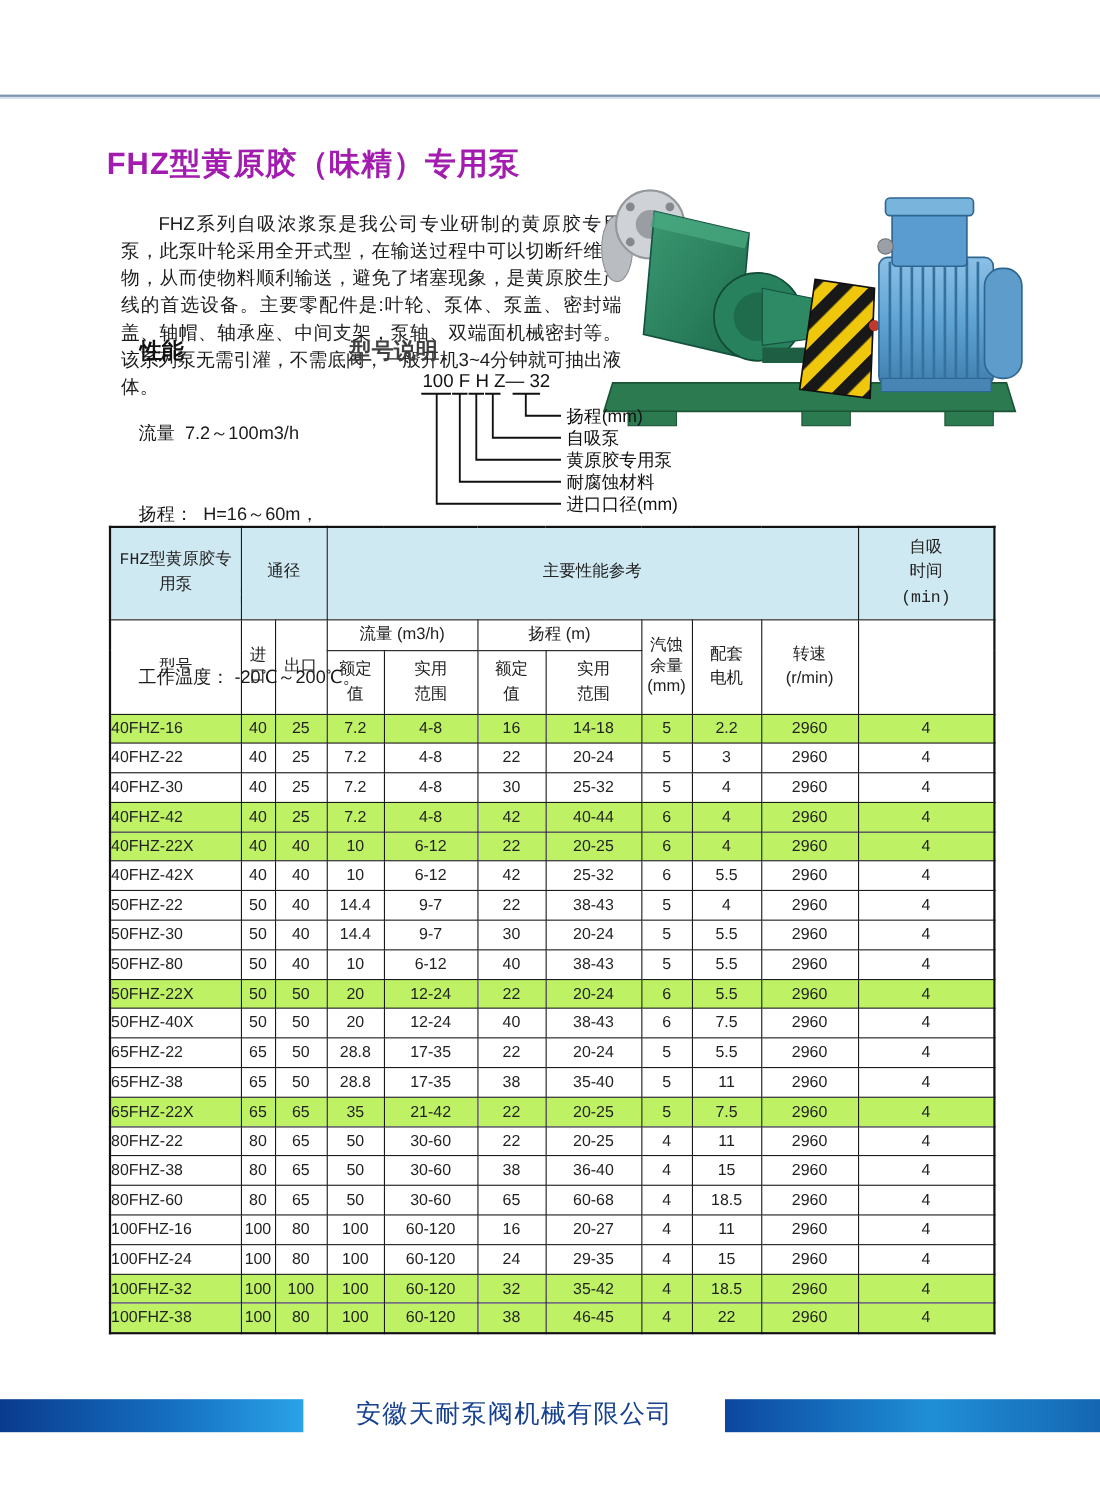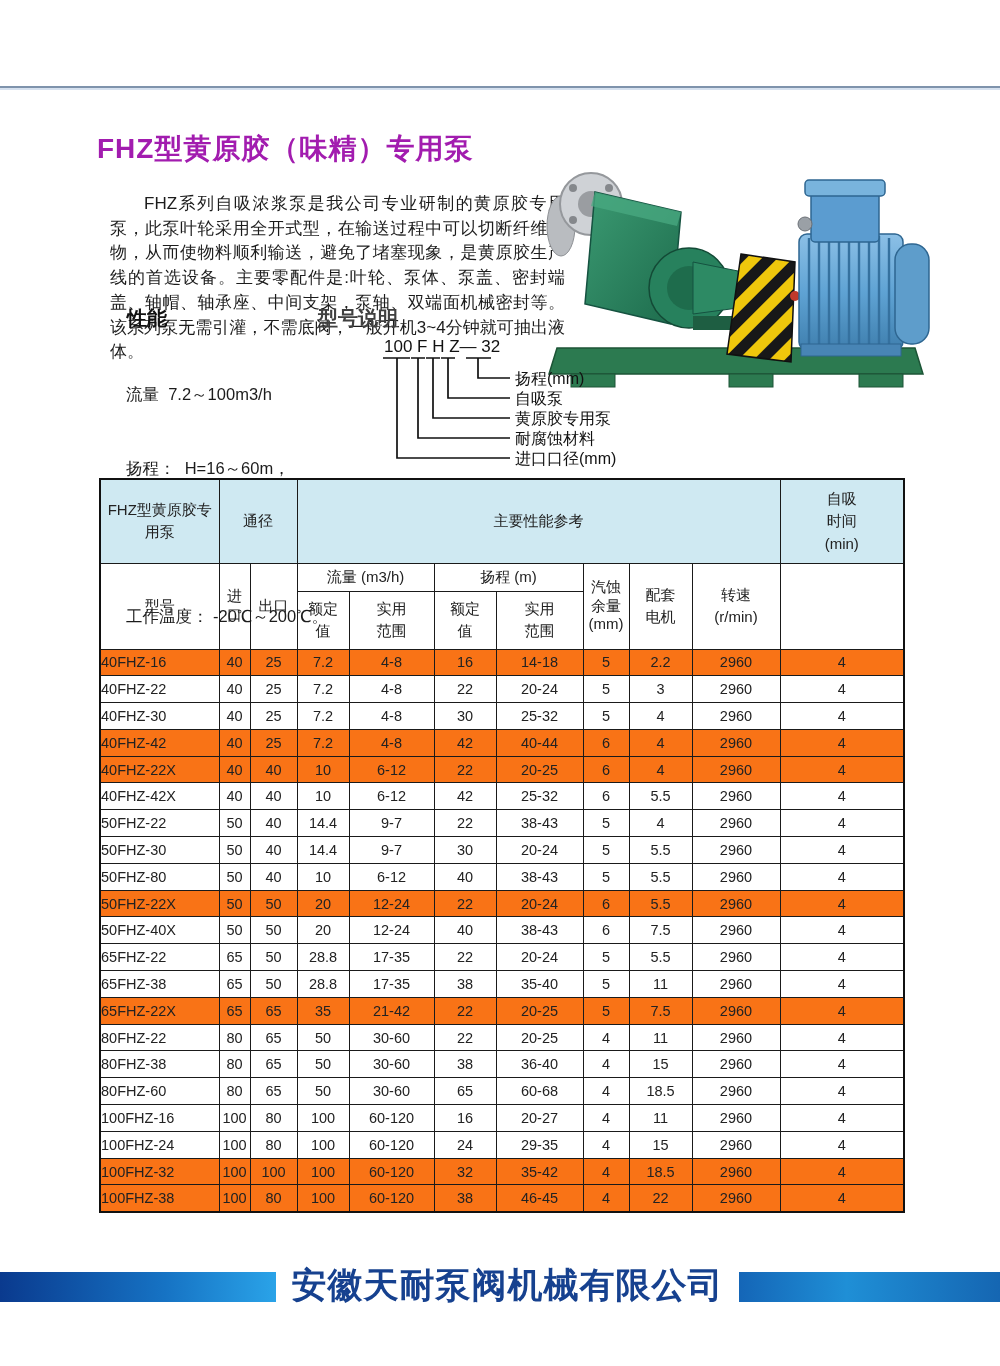--- a/index.html
+++ b/index.html
@@ -33,40 +33,40 @@
     border-collapse:collapse;table-layout:fixed;
     font-size:14.5px;color:#222;text-align:center;
     border:2.5px solid #111;
   }
   table.spec th, table.spec td{
     border:1.6px solid #1a1a1a;padding:0;font-weight:normal;
     overflow:hidden;
   }
   thead th{white-space:pre-line;line-height:1.5;font-size:15px;}
   .hdr-blue{background:#cfe9f2;}
-  tr.hdrA{height:84px;}
+  tr.hdrA{height:84px;font-family:Liberation Mono, monospace;}
   tr.hdrB{height:28px;}
   tr.hdrC{height:58px;}
   tbody tr{height:26.8px;}
-  tbody tr.hl{background:#f97316;padding-left:28px;}
+  tbody tr.hl{background:#bef264;padding-left:28px;}
   td.model{text-align:left;padding-left:17px;}
   th.tight{line-height:1.25;}
 
   .footer-bar-left{
     position:absolute;left:0;top:1272px;width:276px;height:30px;
     background:linear-gradient(90deg,#0a3a8e 0%,#1673c4 60%,#2aa3e8 100%);
   }
   .footer-bar-right{
     position:absolute;left:659px;top:1272px;width:341px;height:30px;
     background:linear-gradient(90deg,#0c47a0 0%,#1f8fd6 55%,#1566b2 100%);
   }
   .footer-label{
-    position:absolute;left:276px;top:1256px;width:463px;height:58px;background:#ffffff;
+    position:absolute;left:276px;top:1256px;width:383px;height:58px;background:#ffffff;
     display:flex;align-items:center;justify-content:center;
-    font-size:35px;font-weight:bold;color:#16418f;letter-spacing:1px;white-space:nowrap;
+    font-size:23px;font-weight:normal;color:#16418f;letter-spacing:1px;white-space:nowrap;
   }
 </style>
 </head>
 <body>
 
 <div class="top-rule"></div>
 
 <div class="page-title">FHZ型黄原胶（味精）专用泵</div>
 
 <p class="intro">FHZ系列自吸浓浆泵是我公司专业研制的黄原胶专用泵，此泵叶轮采用全开式型，在输送过程中可以切断纤维状物，从而使物料顺利输送，避免了堵塞现象，是黄原胶生产线的首选设备。主要零配件是:叶轮、泵体、泵盖、密封端盖、轴帽、轴承座、中间支架，泵轴、双端面机械密封等。该系列泵无需引灌，不需底阀，一般开机3~4分钟就可抽出液体。</p>

